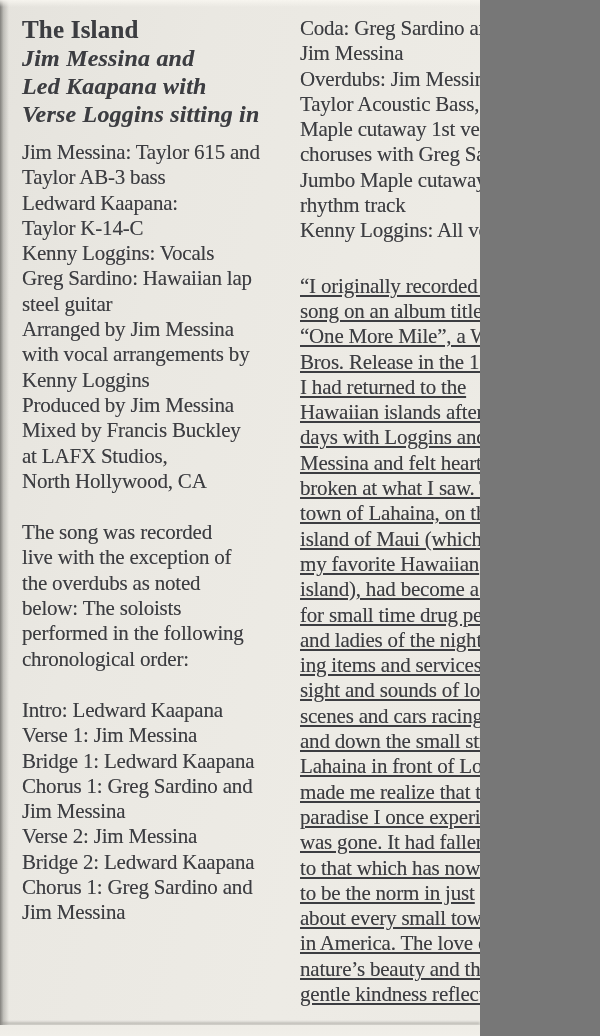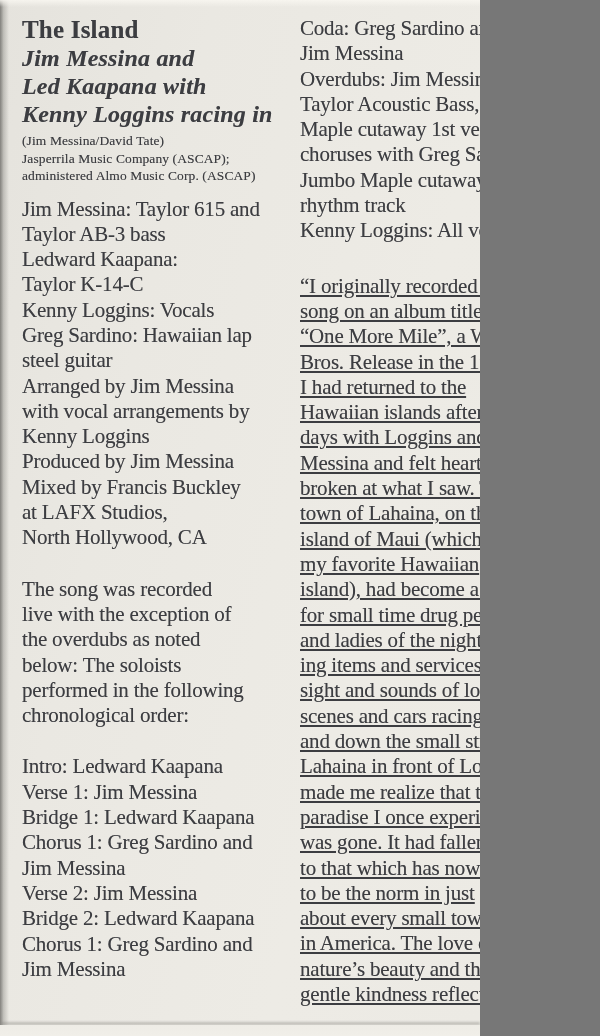--- a/index.html
+++ b/index.html
@@ -66,24 +66,21 @@
 </style>
 </head>
 <body>
 
 <div class="page">
   <div class="columns">
     <div class="col-left">
       <div class="title text">The Island</div>
       <div class="artists text">Jim Messina and
 Led Kaapana with
-Kenny Loggins racing in</div>
-      <div class="smallcredits text">(Jim Messina/David Tate)
-Jasperrila Music Company (ASCAP);
-administered Almo Music Corp. (ASCAP)</div>
+Verse Loggins sitting in</div>
       <div class="block personnel text">Jim Messina: Taylor 615 and
 Taylor AB-3 bass
 Ledward Kaapana:
 Taylor K-14-C
 Kenny Loggins: Vocals
 Greg Sardino: Hawaiian lap
 steel guitar
 Arranged by Jim Messina
 with vocal arrangements by
 Kenny Loggins

